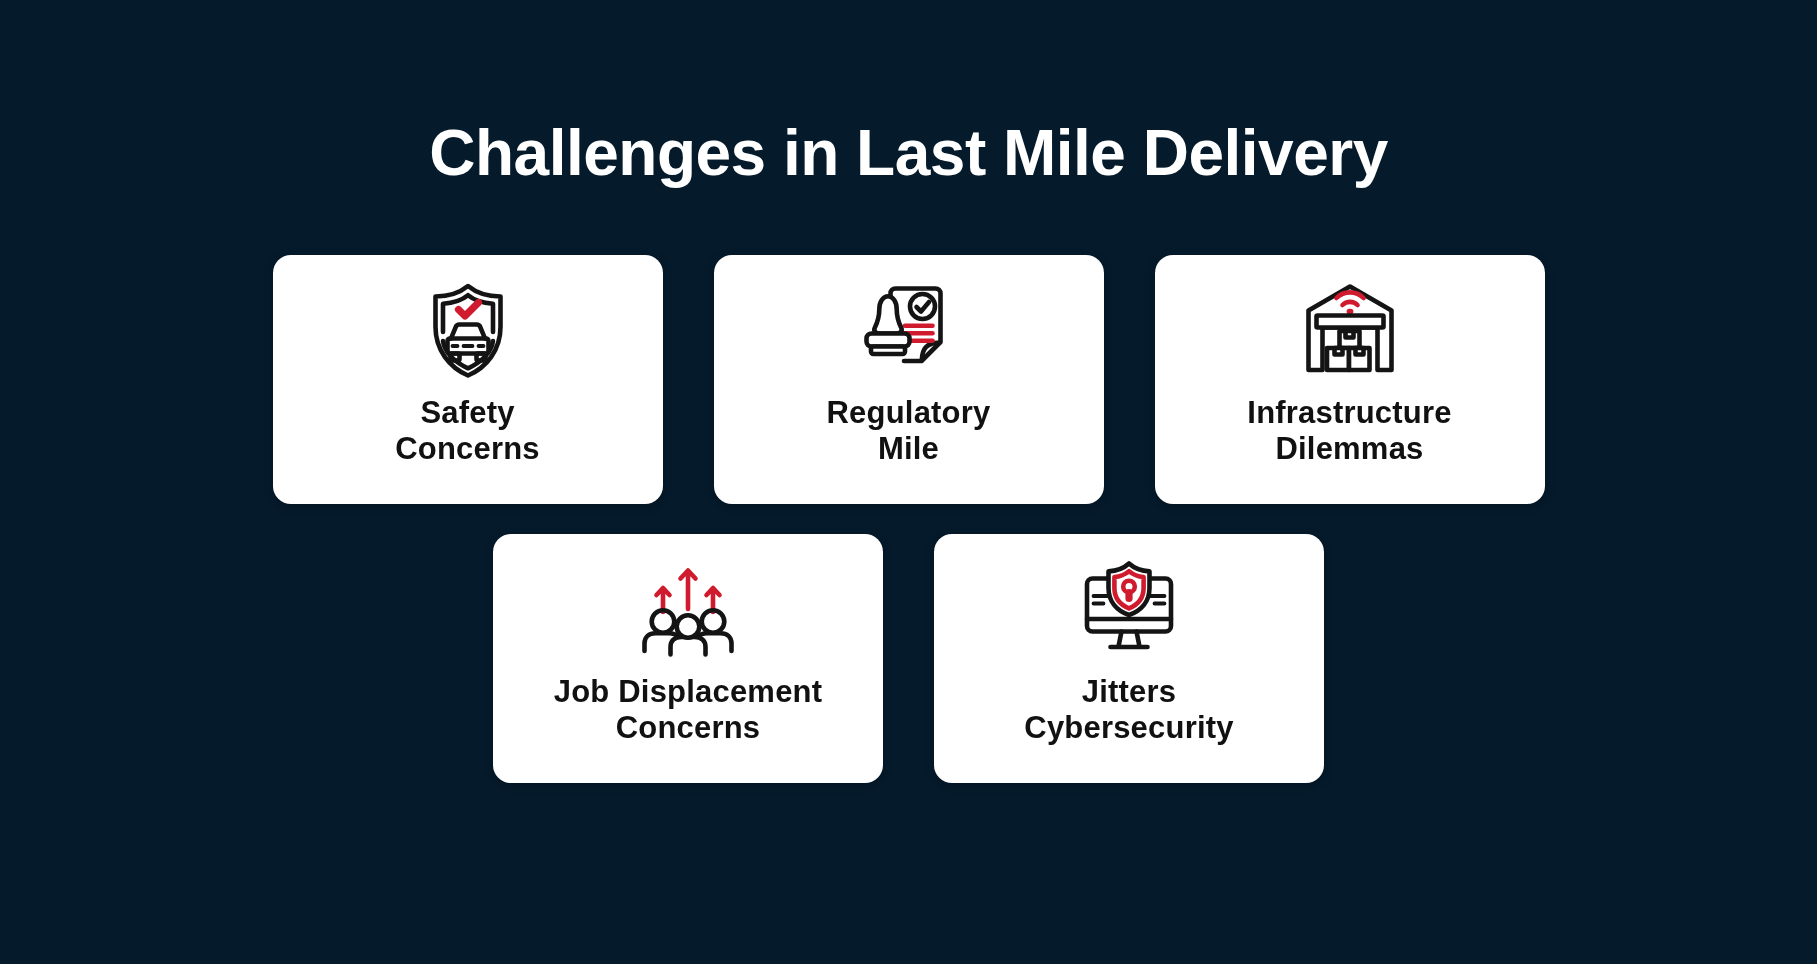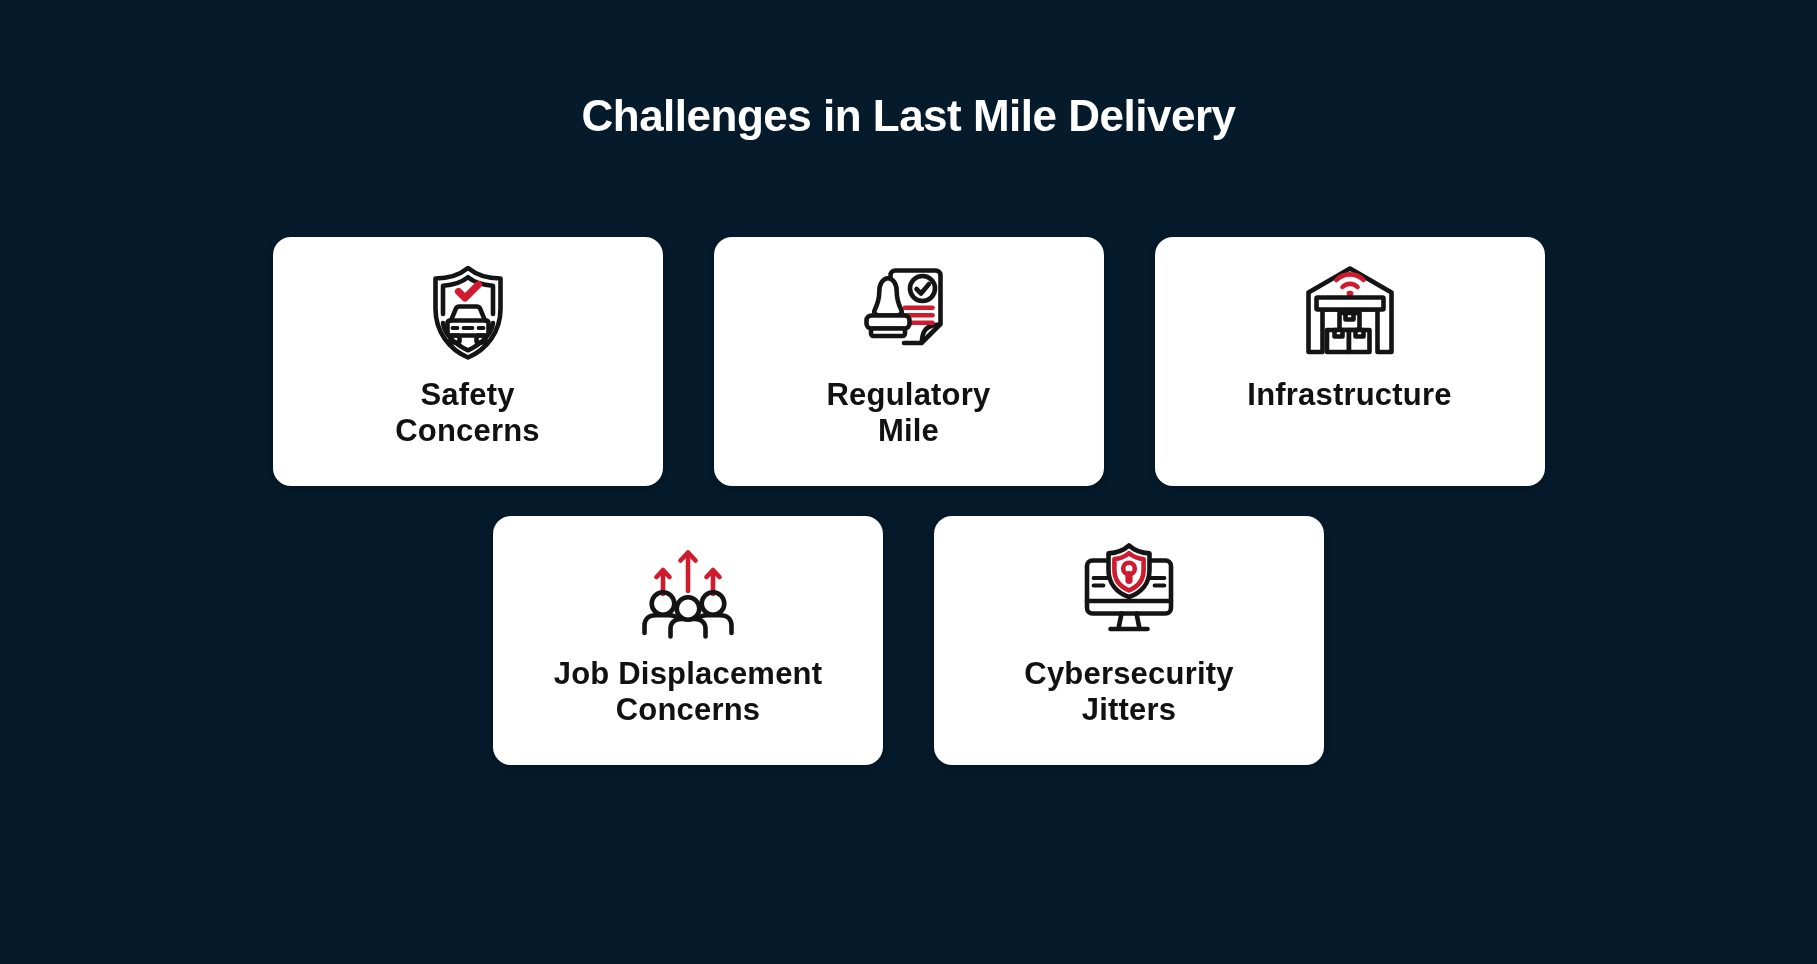--- a/index.html
+++ b/index.html
@@ -12,34 +12,34 @@
   }
   * { margin: 0; padding: 0; box-sizing: border-box; }
   html, body { width: 1817px; height: 964px; }
   body {
     background: var(--background);
     font-family: "Liberation Sans", "DejaVu Sans", sans-serif;
     overflow: hidden;
   }
   .page { width: 1817px; height: 964px; position: relative; }
   .page-title {
-    margin-top: 92px;
+    margin-top: 118px;
     text-align: center;
     color: var(--title-text);
-    font-size: 44px;
+    font-size: 64px;
     font-weight: 800;
     letter-spacing: -0.5px;
     line-height: 1.1;
   }
   .cards-row {
     display: flex;
     justify-content: center;
     gap: 51px;
   }
-  .row-1 { margin-top: 97px; }
+  .row-1 { margin-top: 67px; }
   .row-2 { margin-top: 30px; }
   .card {
     width: 390px;
     height: 249px;
     background: var(--card);
     border-radius: 18px;
     display: flex;
     flex-direction: column;
     align-items: center;
     padding-top: 24px;
@@ -128,20 +128,21 @@
           <rect class="ink occ" x="41.5" y="52" width="20" height="17"></rect>
           <rect class="ink occ" x="47.5" y="52" width="8" height="6.5"></rect>
           <rect class="ink occ" x="29" y="69" width="22" height="22"></rect>
           <rect class="ink occ" x="36.5" y="69" width="8" height="6.5"></rect>
           <rect class="ink occ" x="51" y="69" width="20.5" height="22"></rect>
           <rect class="ink occ" x="57.5" y="69" width="8" height="6.5"></rect>
         </svg>
       </div>
       <div class="card-label">
         <div>Infrastructure</div>
+        <div>Dilemmas</div>
       </div>
     </div>
 
   </div>
 
   <div class="cards-row row-2">
 
     <div class="card">
       <div class="icon-wrap">
         <svg viewBox="0 0 104 104" aria-hidden="true">
@@ -169,20 +170,20 @@
           <path class="ink" d="M10,61 H94"></path>
           <path class="ink thin" d="M16.5,38 H30.5 M16.5,45.5 H26.5 M73.5,38 H87.5 M77.5,45.5 H87.5"></path>
           <path class="ink" d="M44.5,73.5 L41.5,88.5 M59.5,73.5 L62.5,88.5 M33.5,89 H70.5"></path>
           <path class="ink occ" d="M52,5.5 C57.2,10.2 64.8,13 72.5,13.4 V30 C72.5,43.2 64.5,52.6 52,57 C39.5,52.6 31.5,43.2 31.5,30 V13.4 C39.2,13 46.8,10.2 52,5.5 Z"></path>
           <path class="red" d="M52,13.2 C56,16.5 61.6,18.6 66.6,19 V30 C66.6,39.8 61.2,46.6 52,50.4 C42.8,46.6 37.4,39.8 37.4,30 V19 C42.4,18.6 48,16.5 52,13.2 Z"></path>
           <circle class="red" cx="52" cy="28.5" r="5.8"></circle>
           <path class="red-bold" d="M52,34.5 V40.5"></path>
         </svg>
       </div>
       <div class="card-label">
+        <div>Jitters</div>
         <div>Cybersecurity</div>
-        <div>Jitters</div>
       </div>
     </div>
 
   </div>
 
 </div>
 
 </body></html>

